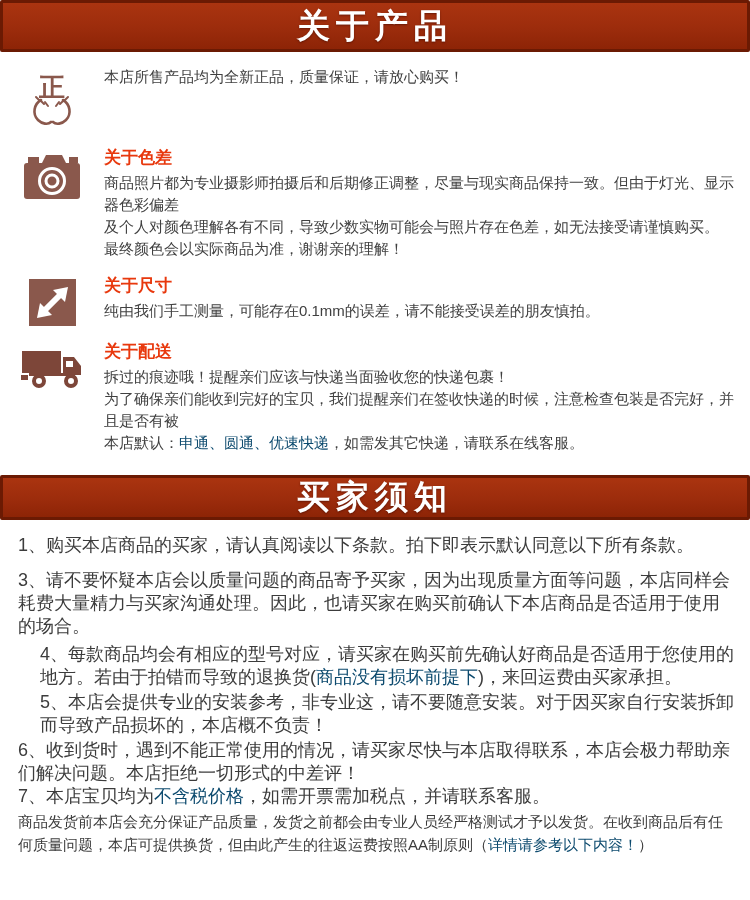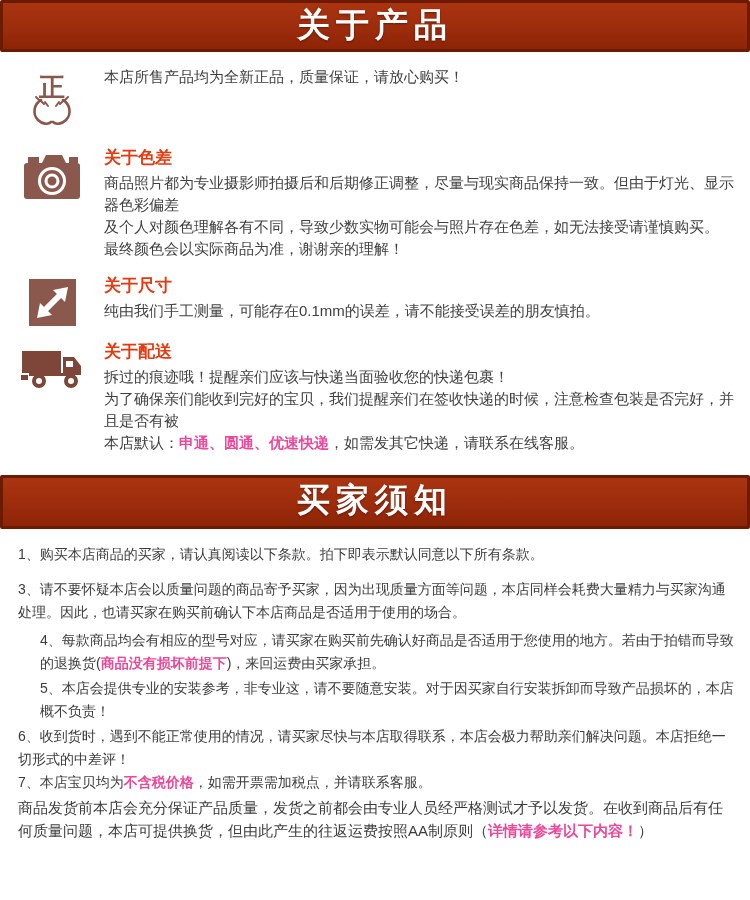--- a/index.html
+++ b/index.html
@@ -4,40 +4,40 @@
 <style>
   * { margin:0; padding:0; box-sizing:border-box; }
   html,body { background:#fff; }
   body {
     width:750px; height:900px; overflow:hidden; margin:0 auto;
     font-family:"Liberation Sans","DejaVu Sans",sans-serif;
     color:#3f3f3f;
   }
   
   .banner {
-    height:52px; display:flex; align-items:flex-start; justify-content:center;
+    height:52px; display:flex; align-items:center; justify-content:center;
     background:linear-gradient(180deg,#aa3410 0%, #9c2c0c 55%, #8d2406 100%);
     border:3px solid #6b1a03; border-radius:2px;
   }
-  .banner.second { height:54px; }
+  .banner.second { height:45px; }
   .banner-title {
     color:#ffffff; font-size:33px; font-weight:bold; letter-spacing:6px;
     text-shadow:0 1px 2px rgba(60,10,0,.55);
   }
   
   .sections { padding:14px 0 6px 0; }
   .section { display:flex; margin-bottom:15px; }
   .icon-col { width:104px; min-width:104px; display:flex; justify-content:center; align-items:flex-start; padding-top:4px; }
   .txt-col { padding-right:14px; }
   .sec-title { color:#e8380d; font-size:17px; font-weight:bold; line-height:22px; margin-bottom:3px; }
   .sec-line { font-size:15px; line-height:22px; color:#404040; }
-  .red-inline { color:#ec4899;font-weight:bold; }
+  .red-inline { color:#0c4a6e; }
   
   .terms { padding:14px 16px 0 18px; }
-  .term { font-size:14px; line-height:23px; color:#3c3c3c; }
+  .term { font-size:18px; line-height:23px; color:#3c3c3c; }
   .term.m-lg { margin-bottom:12px; }
   .term.m-md { margin-bottom:9px; }
   .term.m-sm { margin-bottom:5px; }
   .term.m-xs { margin-bottom:2px;margin-left:22px; }
   .closing { font-size:15px; line-height:23px; color:#3c3c3c; margin-top:2px; }
   .icn { display:block; }
 </style>
 </head>
 <body>
 

